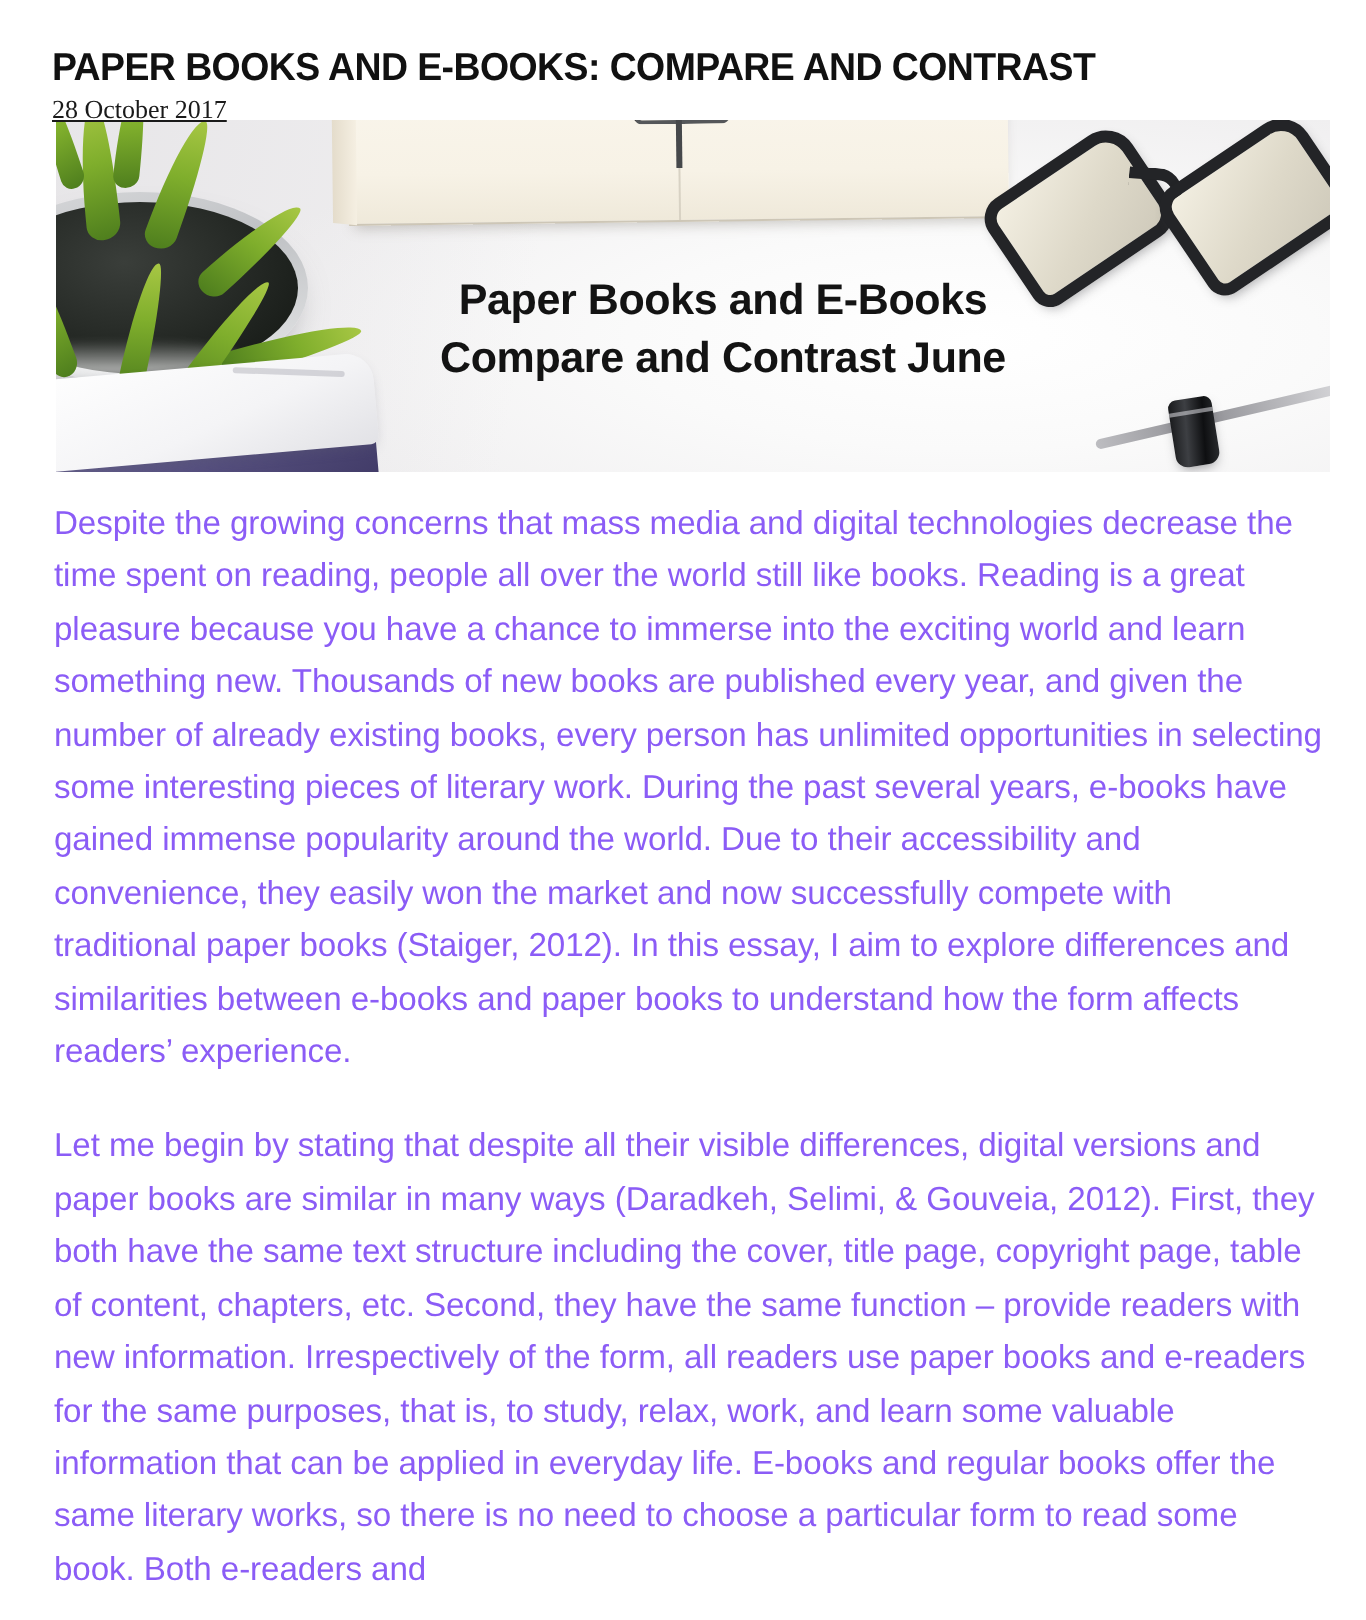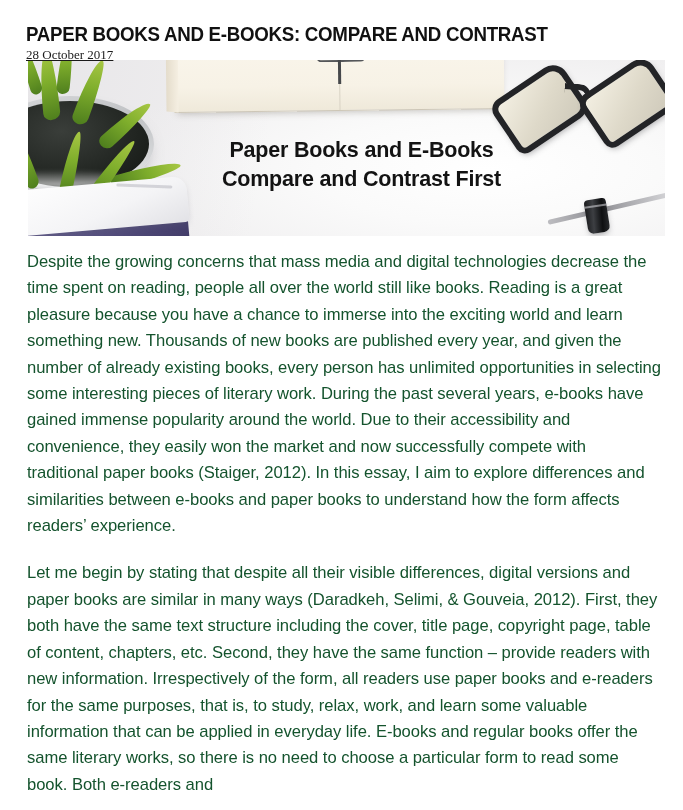--- a/index.html
+++ b/index.html
@@ -290,21 +290,21 @@
     position: absolute;
     left: 27px;
     top: 249px;
     width: 634px;
   }
   .body-copy p {
     margin: 0 0 21px 0;
     font-family: "Liberation Sans", sans-serif;
     font-size: 16.6px;
     line-height: 26.4px;
-    color: #14532d;
+    color: #8b5cf6;
     letter-spacing: -0.05px;
   }
 </style>
 </head>
 <body>
 
 <div class="page">
 
   <h1 class="article-title">PAPER BOOKS AND E-BOOKS: COMPARE AND CONTRAST</h1>
 
@@ -347,21 +347,21 @@
       <div class="bridge"></div>
       <div class="lens lens-b"></div>
 
     </div>
 
     <div class="pen-body"></div>
     <div class="pen-cap"></div>
 
     <div class="hero-overlay">
       <span class="line">Paper Books and E-Books</span>
-      <span class="line">Compare and Contrast First</span>
+      <span class="line">Compare and Contrast June</span>
     </div>
   </div>
 
   <div class="body-copy">
     <p>Despite the growing concerns that mass media and digital technologies decrease the time spent on reading, people all over the world still like books. Reading is a great pleasure because you have a chance to immerse into the exciting world and learn something new. Thousands of new books are published every year, and given the number of already existing books, every person has unlimited opportunities in selecting some interesting pieces of literary work. During the past several years, e-books have gained immense popularity around the world. Due to their accessibility and convenience, they easily won the market and now successfully compete with traditional paper books (Staiger, 2012). In this essay, I aim to explore differences and similarities between e-books and paper books to understand how the form affects readers’ experience.</p>
     <p>Let me begin by stating that despite all their visible differences, digital versions and paper books are similar in many ways (Daradkeh, Selimi, &amp; Gouveia, 2012). First, they both have the same text structure including the cover, title page, copyright page, table of content, chapters, etc. Second, they have the same function – provide readers with new information. Irrespectively of the form, all readers use paper books and e-readers for the same purposes, that is, to study, relax, work, and learn some valuable information that can be applied in everyday life. E-books and regular books offer the same literary works, so there is no need to choose a particular form to read some book. Both e-readers and</p>
   </div>
 
 </div>
 

